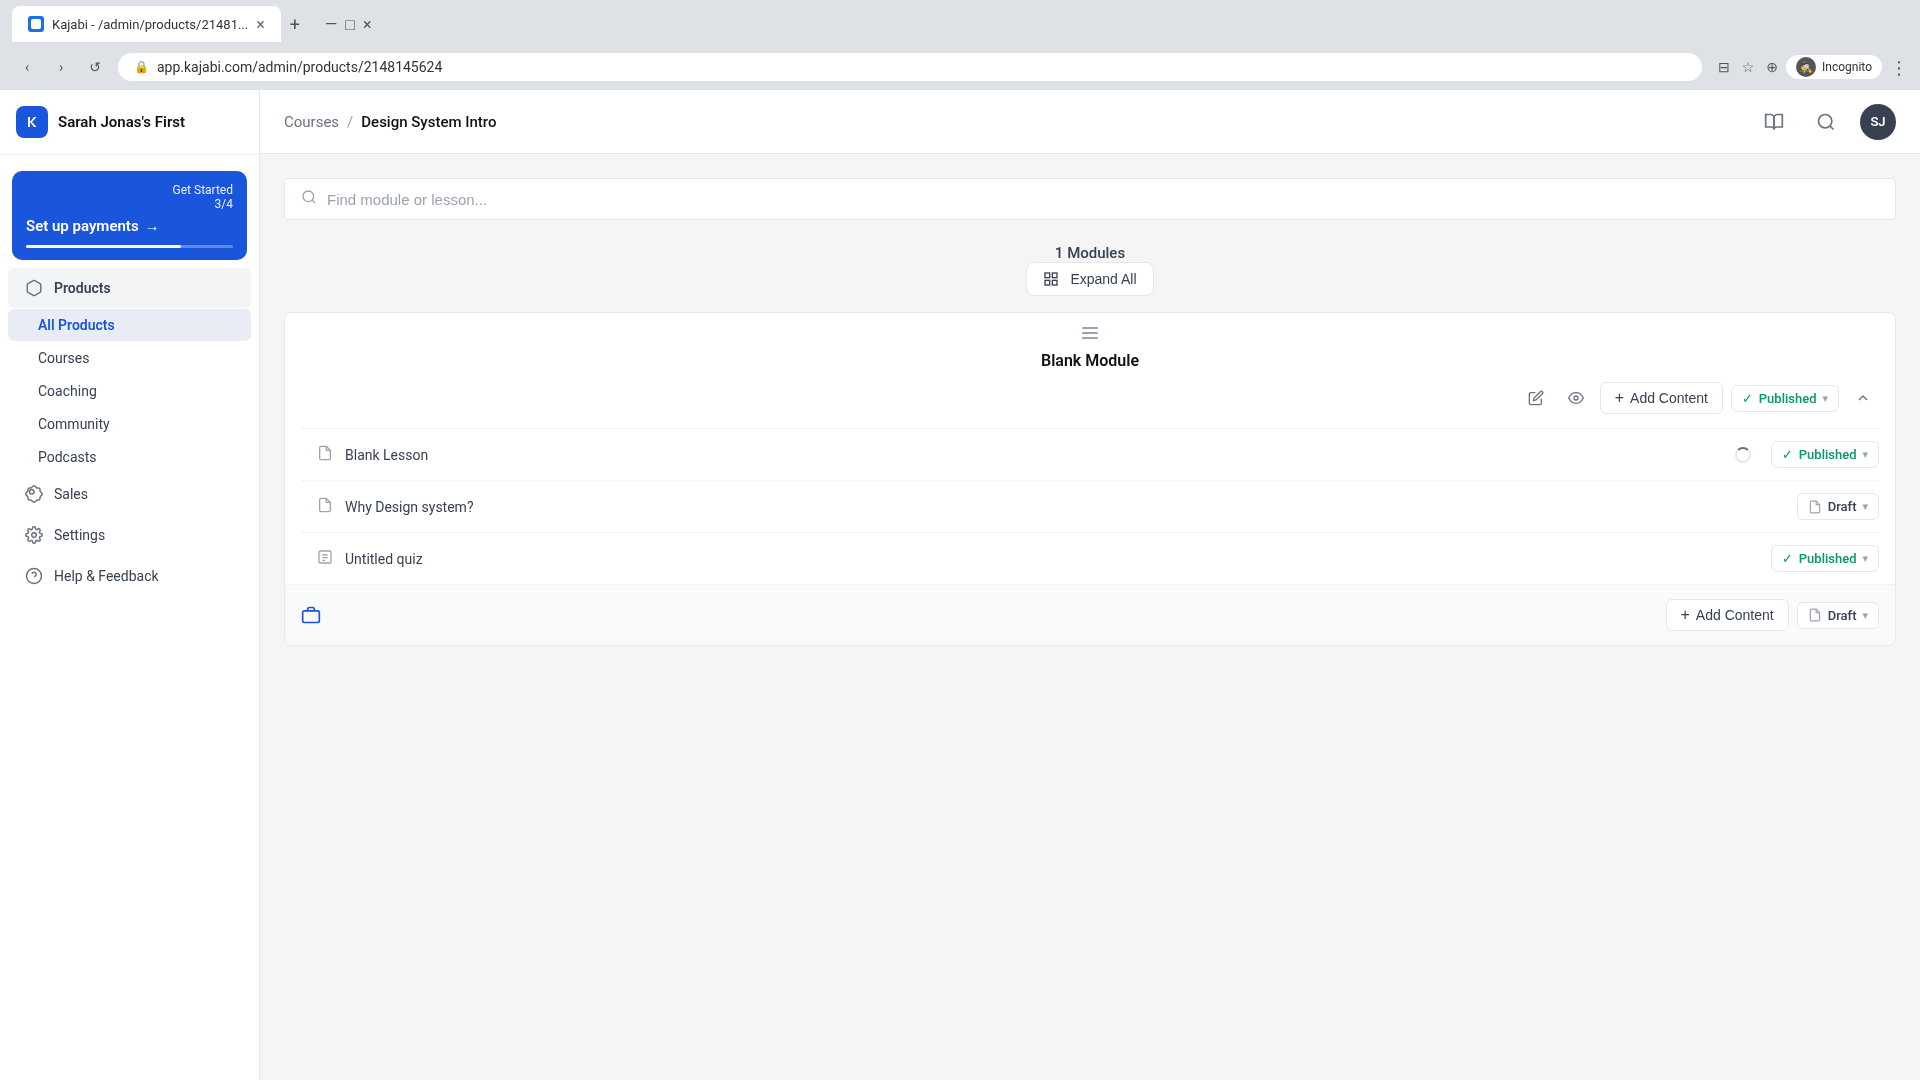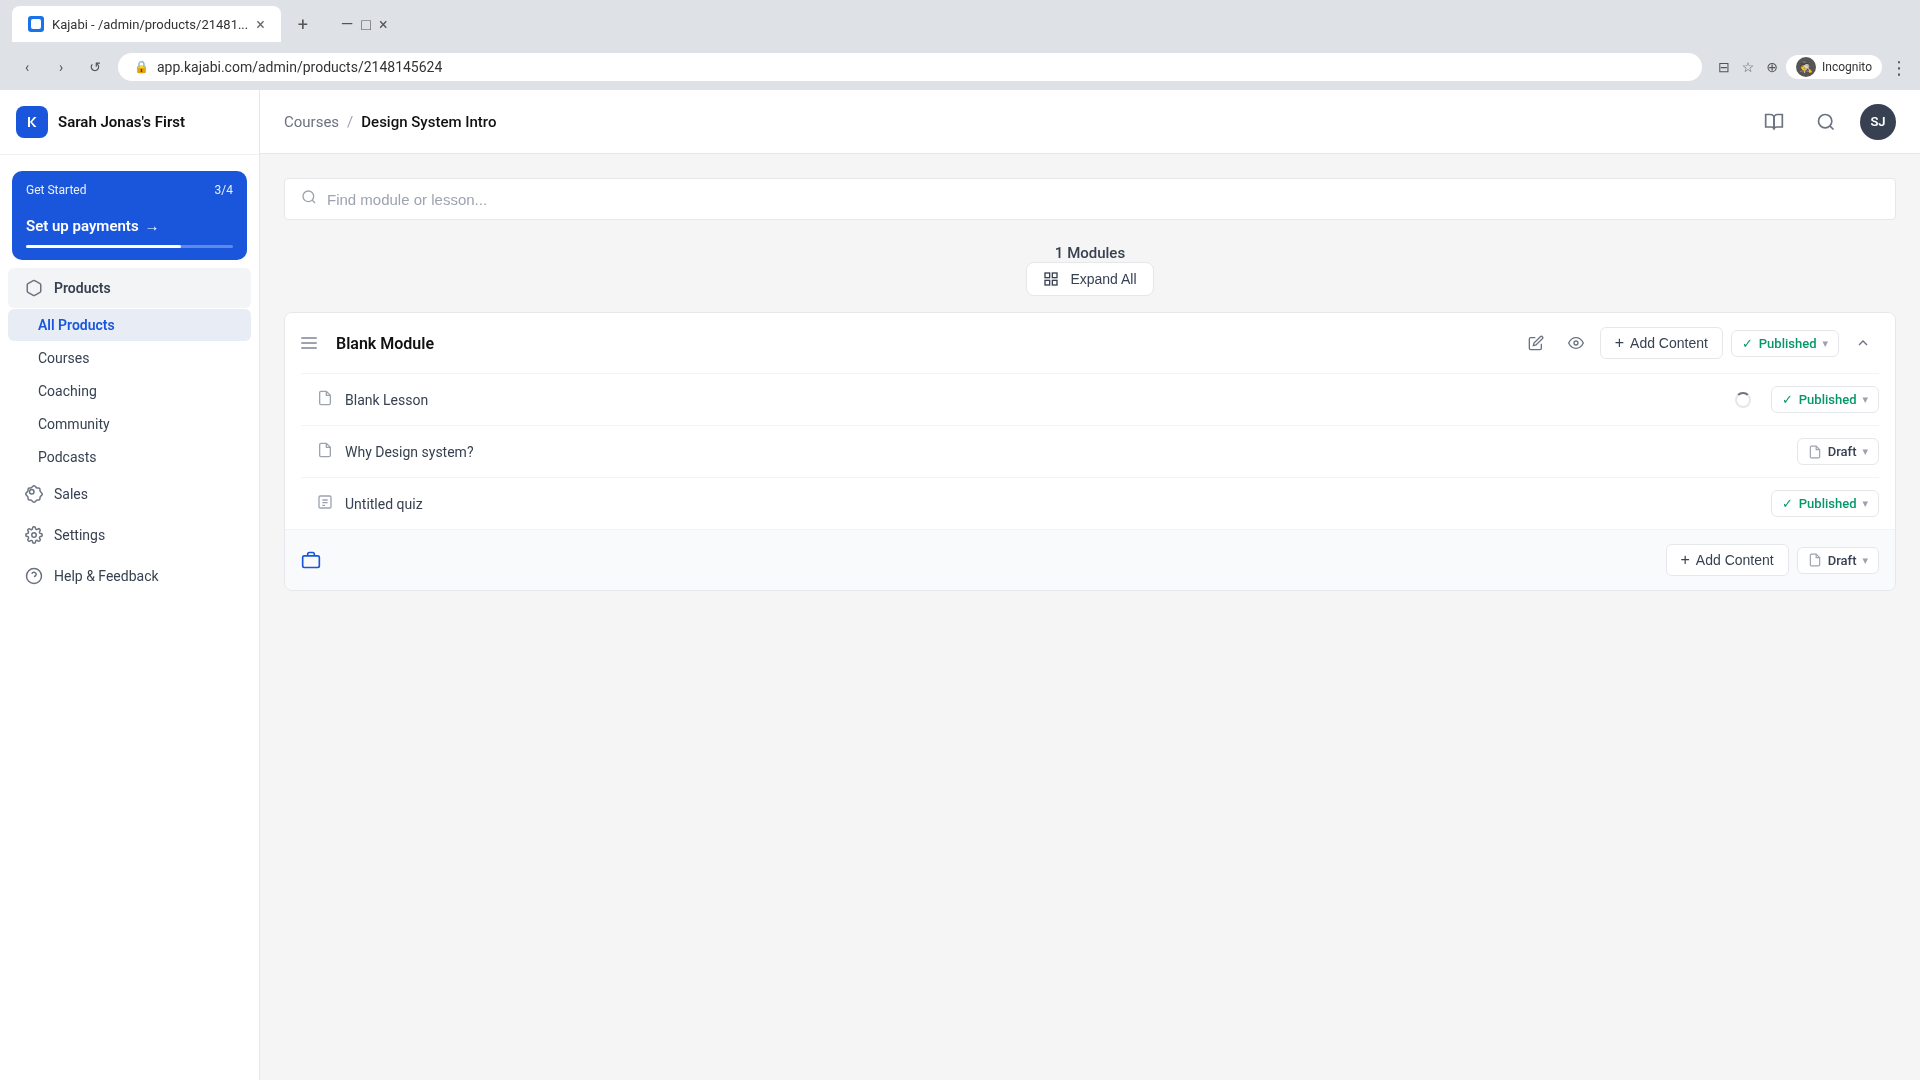--- a/index.html
+++ b/index.html
@@ -1,19 +1,19 @@
 <!DOCTYPE html>
 <html><head>
   <meta charset="utf-8">
   <style>
     * { box-sizing: border-box; margin: 0; padding: 0; }
     body { font-family: -apple-system, BlinkMacSystemFont, 'Segoe UI', Roboto, sans-serif; background: #f5f5f5; display: flex; flex-direction: column; height: 1080px; overflow: hidden; }
 
     
-    .browser-chrome { background: #dee1e6; height: 48px; display: flex; align-items: center; padding: 0 12px; gap: 8px; }
+    .browser-chrome { background: #dee1e6; height: 48px; display: flex; align-items: center; padding: 0 12px; gap: 0; }
     .browser-tab { background: #fff; border-radius: 8px 8px 0 0; padding: 0 16px; height: 36px; display: flex; align-items: center; gap: 8px; font-size: 13px; color: #333; min-width: 200px; }
     .browser-tab-icon { width: 16px; height: 16px; background: #1a73e8; border-radius: 3px; display: flex; align-items: center; justify-content: center; }
     .browser-tab-icon svg { width: 10px; height: 10px; }
     .tab-close { margin-left: auto; cursor: pointer; color: #666; font-size: 16px; }
     .new-tab-btn { width: 28px; height: 28px; border-radius: 50%; display: flex; align-items: center; justify-content: center; cursor: pointer; color: #555; font-size: 18px; }
     .window-controls { display: flex; gap: 8px; margin-left: 16px; color: #555; }
 
     
     .address-bar { background: #dee1e6; padding: 4px 12px 8px; display: flex; align-items: center; gap: 8px; }
     .nav-btns { display: flex; gap: 4px; color: #555; }
@@ -33,21 +33,21 @@
     .sidebar-header { padding: 16px; display: flex; align-items: center; gap: 10px; border-bottom: 1px solid #f0f0f0; }
     .kajabi-logo { width: 32px; height: 32px; background: #1a56db; border-radius: 8px; display: flex; align-items: center; justify-content: center; color: #fff; font-size: 16px; font-weight: bold; }
     .sidebar-brand { font-size: 15px; font-weight: 600; color: #111; }
 
     .sidebar-scroll { flex: 1; overflow-y: auto; overflow-x: hidden; padding: 8px 0; }
     .sidebar-scroll::-webkit-scrollbar { width: 4px; }
     .sidebar-scroll::-webkit-scrollbar-thumb { background: #d1d5db; border-radius: 2px; }
 
     
     .get-started-card { margin: 8px 12px; background: #1a56db; border-radius: 10px; padding: 12px 14px; color: #fff; cursor: pointer; }
-    .get-started-top { display: flex; justify-content: space-between; align-items: center; margin-bottom: 20px; }
+    .get-started-top { display: flex; justify-content: space-between; align-items: flex-end; margin-bottom: 6px; flex-direction: column; }
     .get-started-label { font-size: 12px; opacity: 0.9; }
     .get-started-badge { font-size: 12px; opacity: 0.9; }
     .get-started-title { font-size: 15px; font-weight: 600; display: flex; align-items: center; gap: 6px; }
     .get-started-progress { height: 3px; background: rgba(255,255,255,0.3); border-radius: 2px; margin-top: 10px; }
     .get-started-progress-fill { height: 100%; background: #fff; border-radius: 2px; width: 75%; }
 
     .nav-item { display: flex; align-items: center; gap: 10px; padding: 10px 16px; cursor: pointer; color: #374151; font-size: 14px; border-radius: 6px; margin: 1px 8px; }
     .nav-item.active { background: #f3f4f6; font-weight: 600; }
     .nav-icon { width: 20px; height: 20px; display: flex; align-items: center; justify-content: center; color: #6b7280; }
 
@@ -78,21 +78,21 @@
     .search-bar input::placeholder { color: #9ca3af; }
     .search-icon { color: #9ca3af; }
 
     
     .modules-header { display: flex; align-items: center; justify-content: space-between; margin-bottom: 16px; flex-direction: column; }
     .modules-count { font-size: 15px; color: #374151; font-weight: 500; }
     .expand-all-btn { display: flex; align-items: center; gap: 11px; border: 1px solid #e5e7eb; border-radius: 8px; padding: 8px 16px; background: #fff; cursor: pointer; font-size: 14px; color: #374151; font-weight: 500; }
 
     
     .module-card { background: #fff; border: 1px solid #e5e7eb; border-radius: 8px; overflow: hidden; margin-bottom: 12px; }
-    .module-header { display: flex; align-items: center; padding: 14px 16px; gap: 19px; background: #fff; }
+    .module-header { display: flex; align-items: center; padding: 14px 16px; gap: 12px; background: #fff; flex-direction: column; }
     .drag-handle { color: #9ca3af; cursor: grab; display: flex; flex-direction: column; gap: 3px; }
     .drag-handle span { width: 16px; height: 2px; background: #9ca3af; border-radius: 1px; display: block; }
     .module-title { font-size: 16px; font-weight: 600; color: #111; flex: 1; }
     .module-actions { display: flex; align-items: center; gap: 8px; margin-left: auto; }
     .icon-btn { width: 32px; height: 32px; border-radius: 6px; display: flex; align-items: center; justify-content: center; cursor: pointer; color: #6b7280; }
 
     .add-content-btn { display: flex; align-items: center; gap: 6px; padding: 6px 14px; border-radius: 6px; border: 1px solid #e5e7eb; background: #fff; cursor: pointer; font-size: 14px; color: #374151; font-weight: 500; }
 
     .status-badge { display: flex; align-items: center; gap: 6px; padding: 5px 10px; border-radius: 6px; border: 1px solid #e5e7eb; background: #fff; cursor: pointer; font-size: 13px; color: #374151; font-weight: 500; }
     .status-badge.published { color: #059669; }

